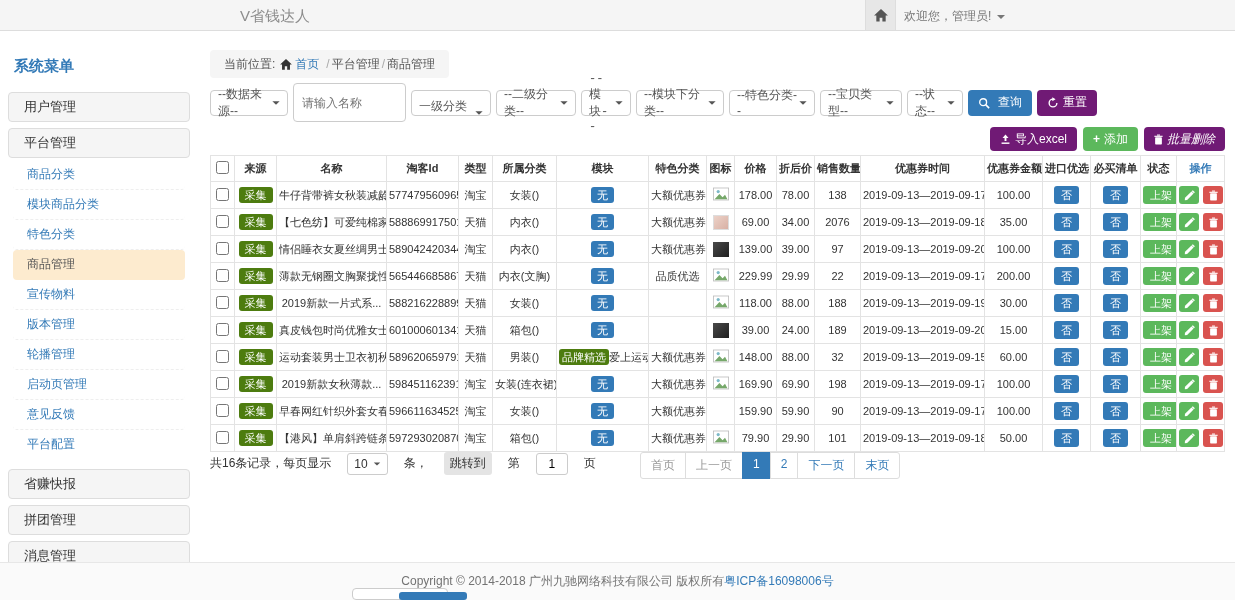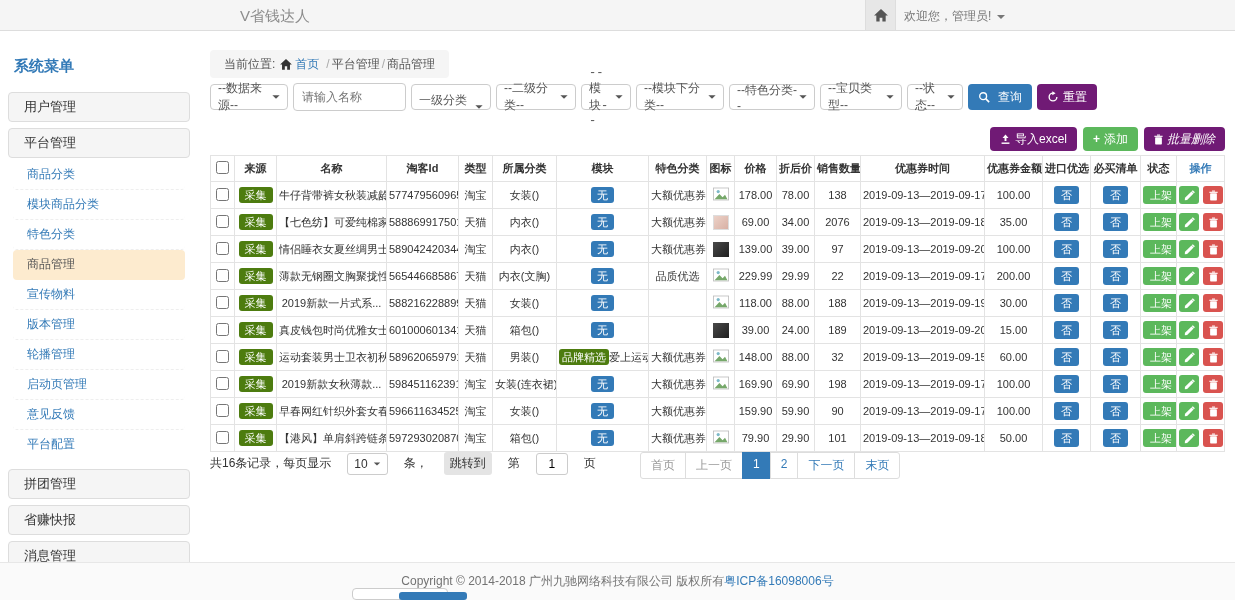--- a/index.html
+++ b/index.html
@@ -23,21 +23,21 @@
   .side-link:last-child { border-bottom:none; }
   .side-link.active { background:#fdebcf; color:#555; border-bottom-color:transparent; }
   
   .breadcrumb { position:absolute; left:210px; top:50px; height:28px; line-height:28px; background:#f5f5f5; border-radius:4px; padding:0 14px; font-size:12px; color:#555; display:inline-flex; align-items:center; gap:5px; }
   .bc-home { color:#337ab7; display:inline-flex; align-items:center; gap:3px; cursor:pointer; }
   .bc-sep { color:#aaa; margin:0 2px; }
   
   .filters { position:absolute; left:210px; top:83px; display:flex; gap:5px; align-items:center; }
   .f-select { height:26px; border:1px solid #ccc; border-radius:4px; background:#fff; font-size:12px; color:#555; display:flex; align-items:center; padding:0 7px; cursor:pointer; }
   .f-select .caret-down { margin-left:auto; border-top-color:#555; transform:scale(0.9); }
-  .f-input { height:28px; border:1px solid #ccc; border-radius:4px; font-size:12px; color:#555; padding:0 8px; outline:none; }
+  .f-input { height:39px; border:1px solid #ccc; border-radius:4px; font-size:12px; color:#555; padding:0 8px; outline:none; }
   .btn { height:26px; border:none; border-radius:4px; color:#fff; font-size:12px; display:inline-flex; align-items:center; gap:4px; padding:0 10px; cursor:pointer; }
   .btn-primary { background:#337ab7;gap:8px; }
   .btn-info { background:#701a75;align-items:center; }
   .btn-success { background:#5cb85c; }
   .btn-danger-soft { background:#701a75;font-style:italic; }
   
   .toolbar { position:absolute; left:210px; top:127px; width:1015px; display:flex; justify-content:flex-end; gap:6px; }
   .toolbar .btn { height:24px; }
   
   .table-wrap { position:absolute; left:210px; top:155px; width:1015px; }
@@ -115,22 +115,22 @@
         <div class="side-link">模块商品分类</div>
         <div class="side-link">特色分类</div>
         <div class="side-link active">商品管理</div>
         <div class="side-link">宣传物料</div>
         <div class="side-link">版本管理</div>
         <div class="side-link">轮播管理</div>
         <div class="side-link">启动页管理</div>
         <div class="side-link">意见反馈</div>
         <div class="side-link">平台配置</div>
       </div>
+      <div class="side-group">省赚快报</div>
       <div class="side-group">拼团管理</div>
-      <div class="side-group">省赚快报</div>
       <div class="side-group">消息管理</div>
       <div class="side-group">订单管理</div>
     </div>
 </div>
 
 <div class="breadcrumb">
   <span>当前位置:</span>
   <span class="bc-home">
     <span style="display:inline-flex">
       <svg width="12" height="11" viewBox="0 0 16 15">

